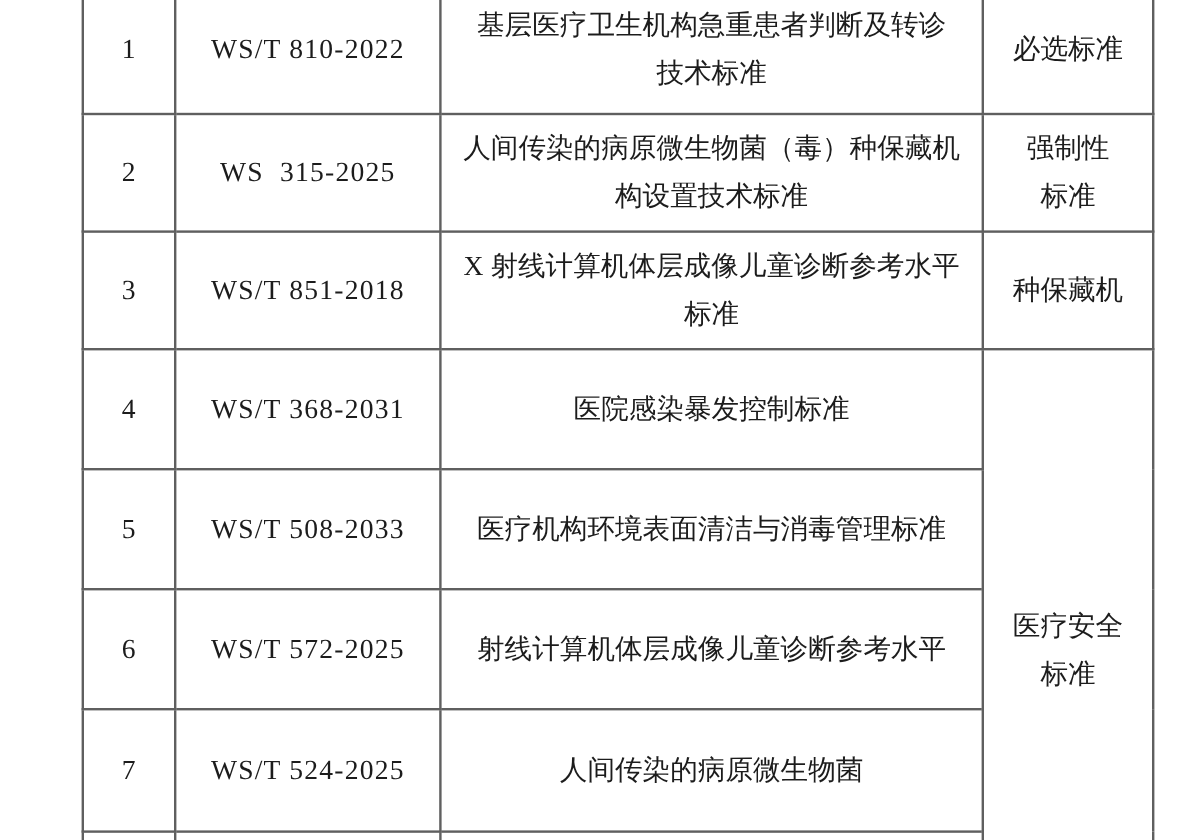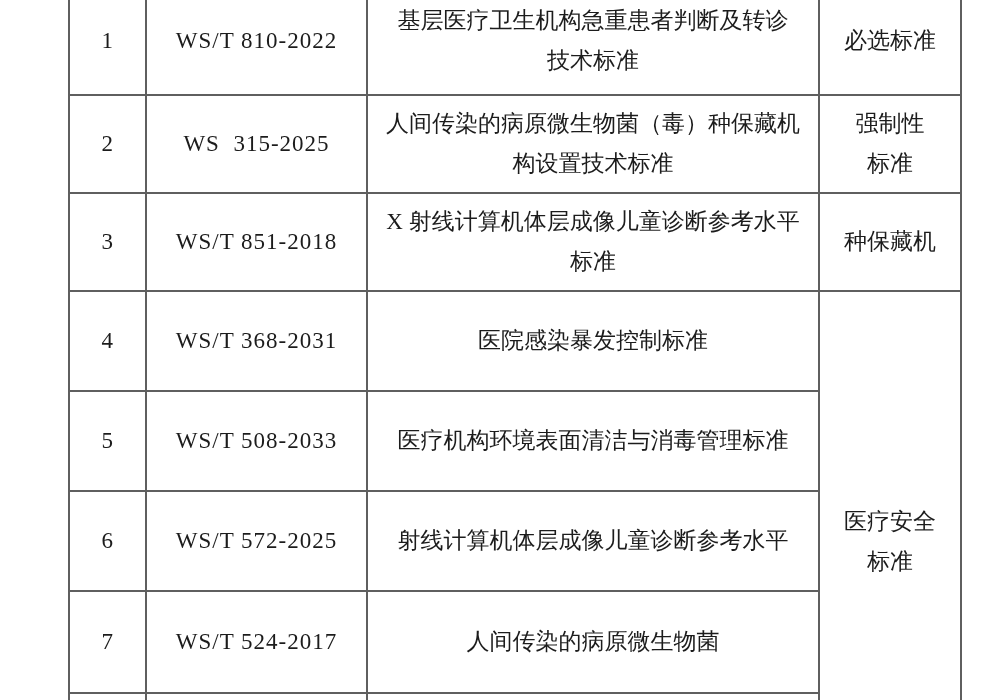--- a/index.html
+++ b/index.html
@@ -99,21 +99,21 @@
         <td class="code-cell">WS/T 508-2033</td>
         <td class="name-cell">医疗机构环境表面清洁与消毒管理标准</td>
       </tr>
       <tr style="height:100px">
         <td class="num-cell">6</td>
         <td class="code-cell">WS/T 572-2025</td>
         <td class="name-cell">射线计算机体层成像儿童诊断参考水平</td>
       </tr>
       <tr style="height:102px">
         <td class="num-cell">7</td>
-        <td class="code-cell">WS/T 524-2017</td>
+        <td class="code-cell">WS/T 524-2025</td>
         <td class="name-cell">人间传染的病原微生物菌</td>
       </tr>
       <tr style="height:100px">
         <td class="num-cell"></td>
         <td class="code-cell"></td>
         <td class="name-cell"></td>
       </tr>
     </tbody>
   </table>
 </div>

